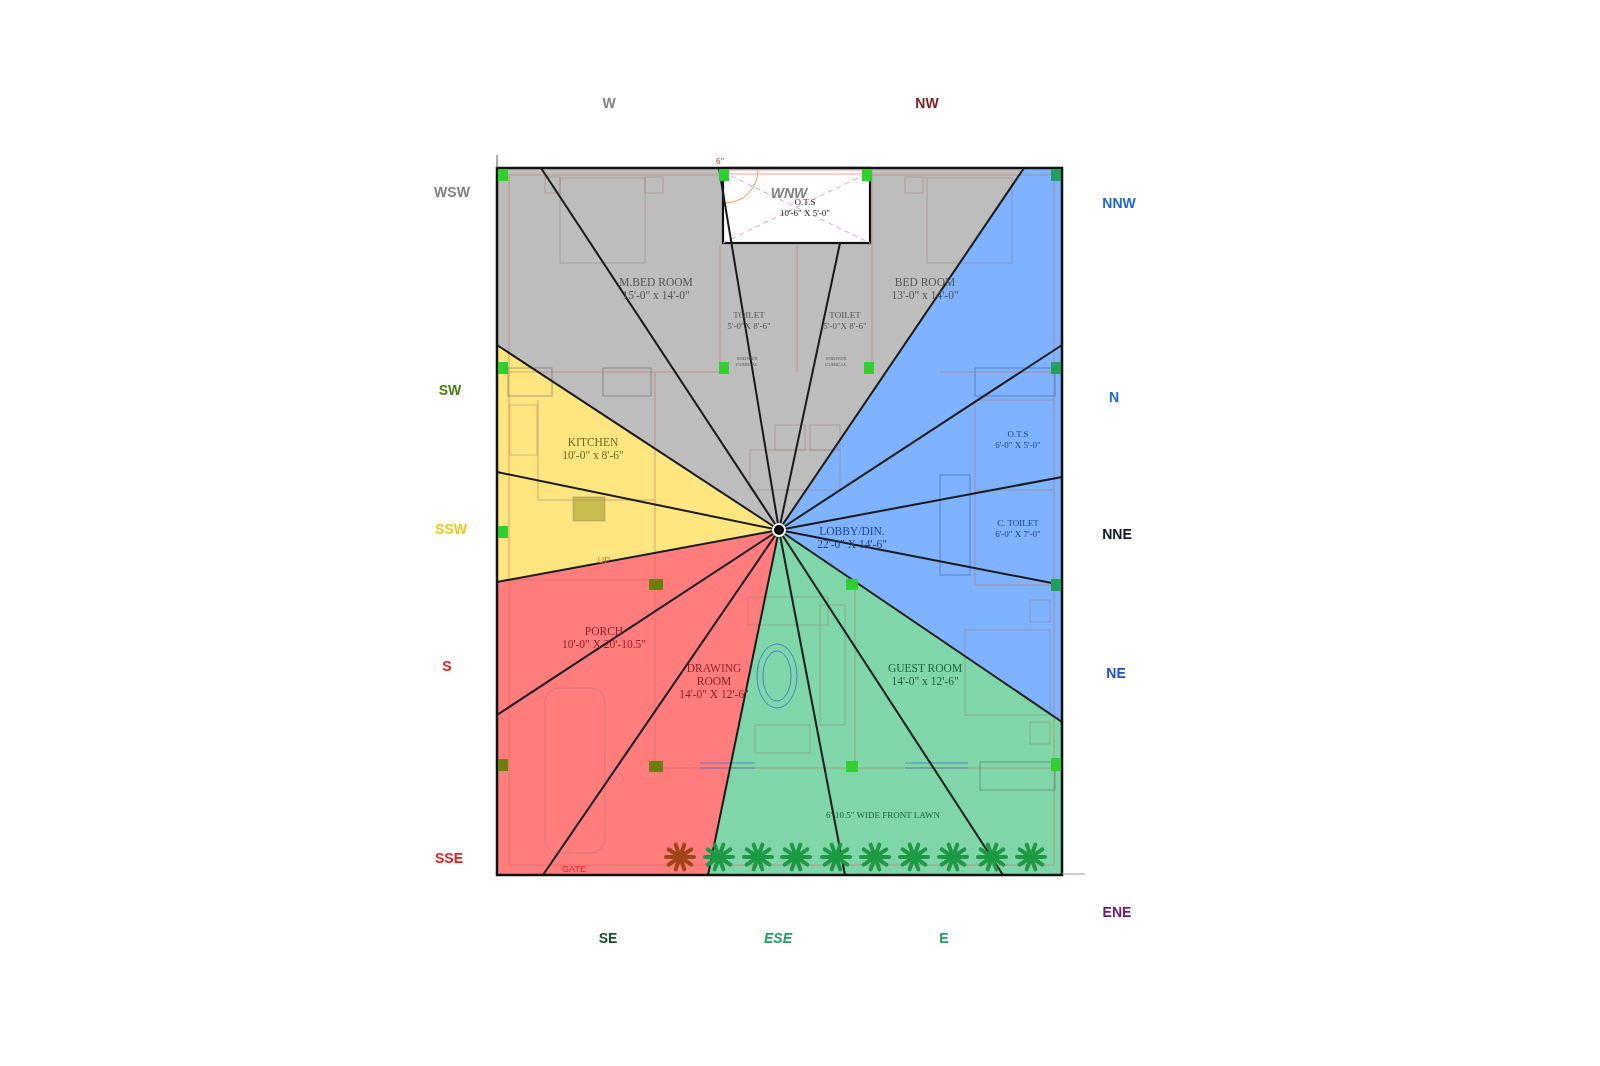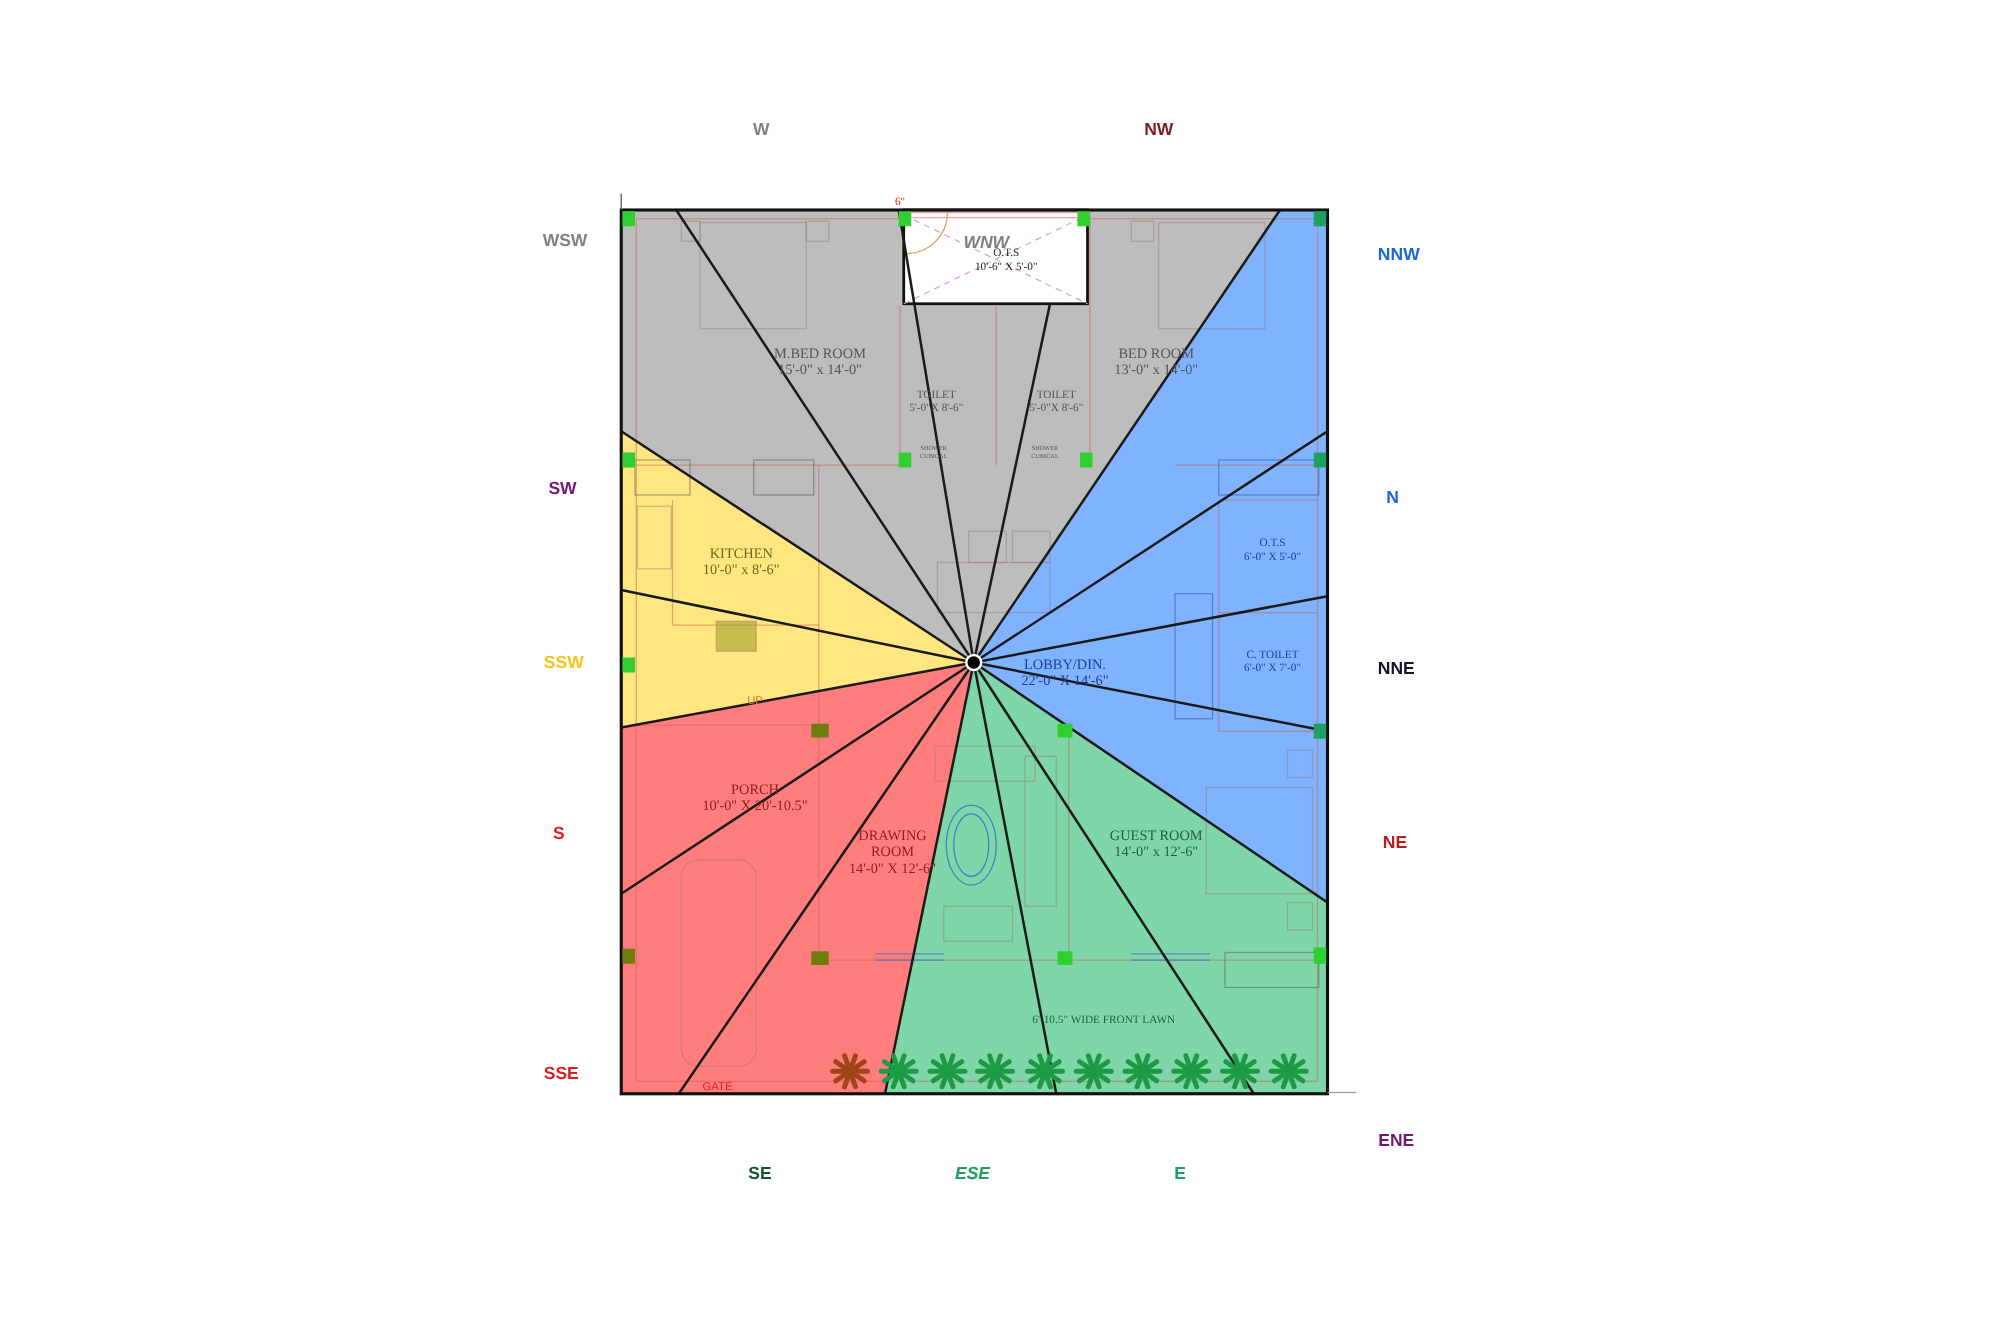--- a/index.html
+++ b/index.html
@@ -295,25 +295,25 @@
       </g>
   </svg>
 
   
   <div id="dir-labels">
     <span class="dir-label" style="left: 609px; top: 103px; color: rgb(128, 128, 128);">W</span>
     <span class="dir-label" style="left: 927px; top: 103px; color: #7f1d1d;">NW</span>
     <span class="dir-label" style="left: 452px; top: 192px; color: rgb(128, 128, 128);">WSW</span>
     <span class="dir-label" style="left: 789px; top: 193px; color: rgb(128, 128, 128); font-style: italic;">WNW</span>
     <span class="dir-label" style="left: 1119px; top: 203px; color: rgb(26, 102, 217);">NNW</span>
-    <span class="dir-label" style="left: 450px; top: 390px; color: #701a75;">SW</span>
+    <span class="dir-label" style="left: 450px; top: 390px; color: #4d7c0f;">SW</span>
     <span class="dir-label" style="left: 1114px; top: 397px; color: rgb(26, 102, 217);">N</span>
     <span class="dir-label" style="left: 451px; top: 529px; color: rgb(242, 198, 25);">SSW</span>
     <span class="dir-label" style="left: 1117px; top: 534px; color: #0f172a;">NNE</span>
     <span class="dir-label" style="left: 447px; top: 666px; color: rgb(224, 32, 32);">S</span>
-    <span class="dir-label" style="left: 1116px; top: 673px; color: #b91c1c;">NE</span>
+    <span class="dir-label" style="left: 1116px; top: 673px; color: #1d4ed8;">NE</span>
     <span class="dir-label" style="left: 449px; top: 858px; color: rgb(224, 32, 32);">SSE</span>
     <span class="dir-label" style="left: 1117px; top: 912px; color: #701a75;">ENE</span>
     <span class="dir-label" style="left: 608px; top: 938px; color: #14532d;">SE</span>
     <span class="dir-label" style="left: 778px; top: 938px; color: rgb(31, 160, 96); font-style: italic;">ESE</span>
     <span class="dir-label" style="left: 944px; top: 938px; color: rgb(31, 160, 96);">E</span>
   </div>
 </div>
 
 </body></html>

